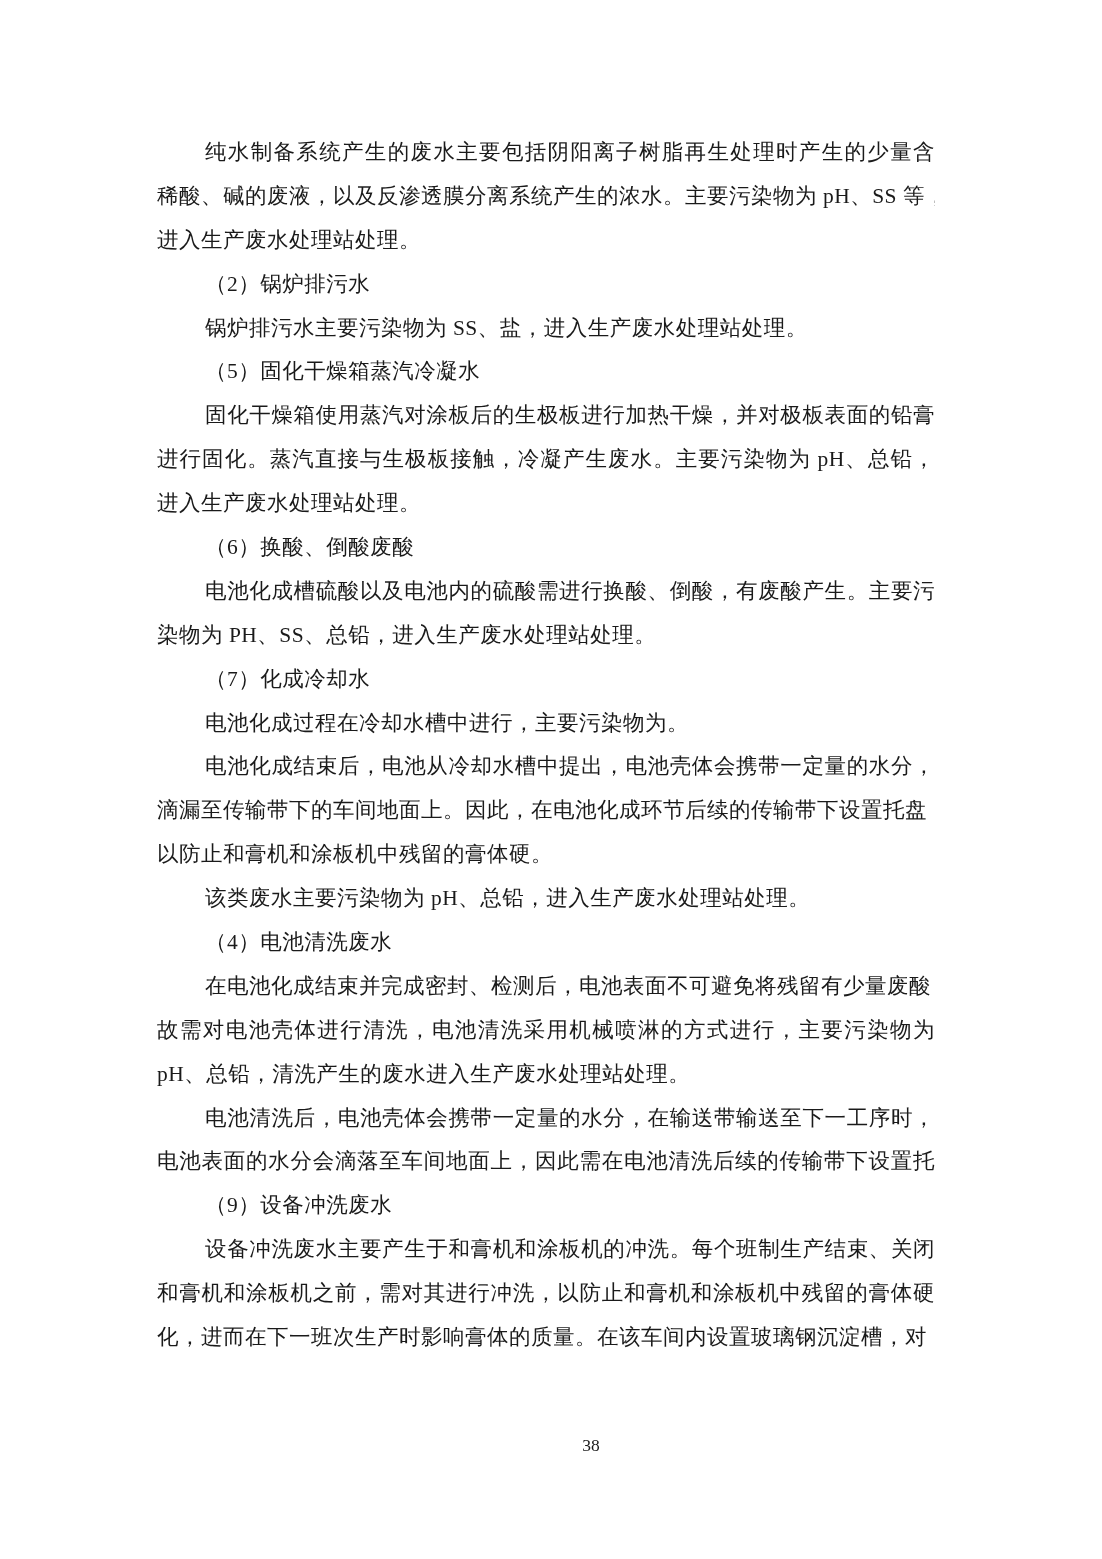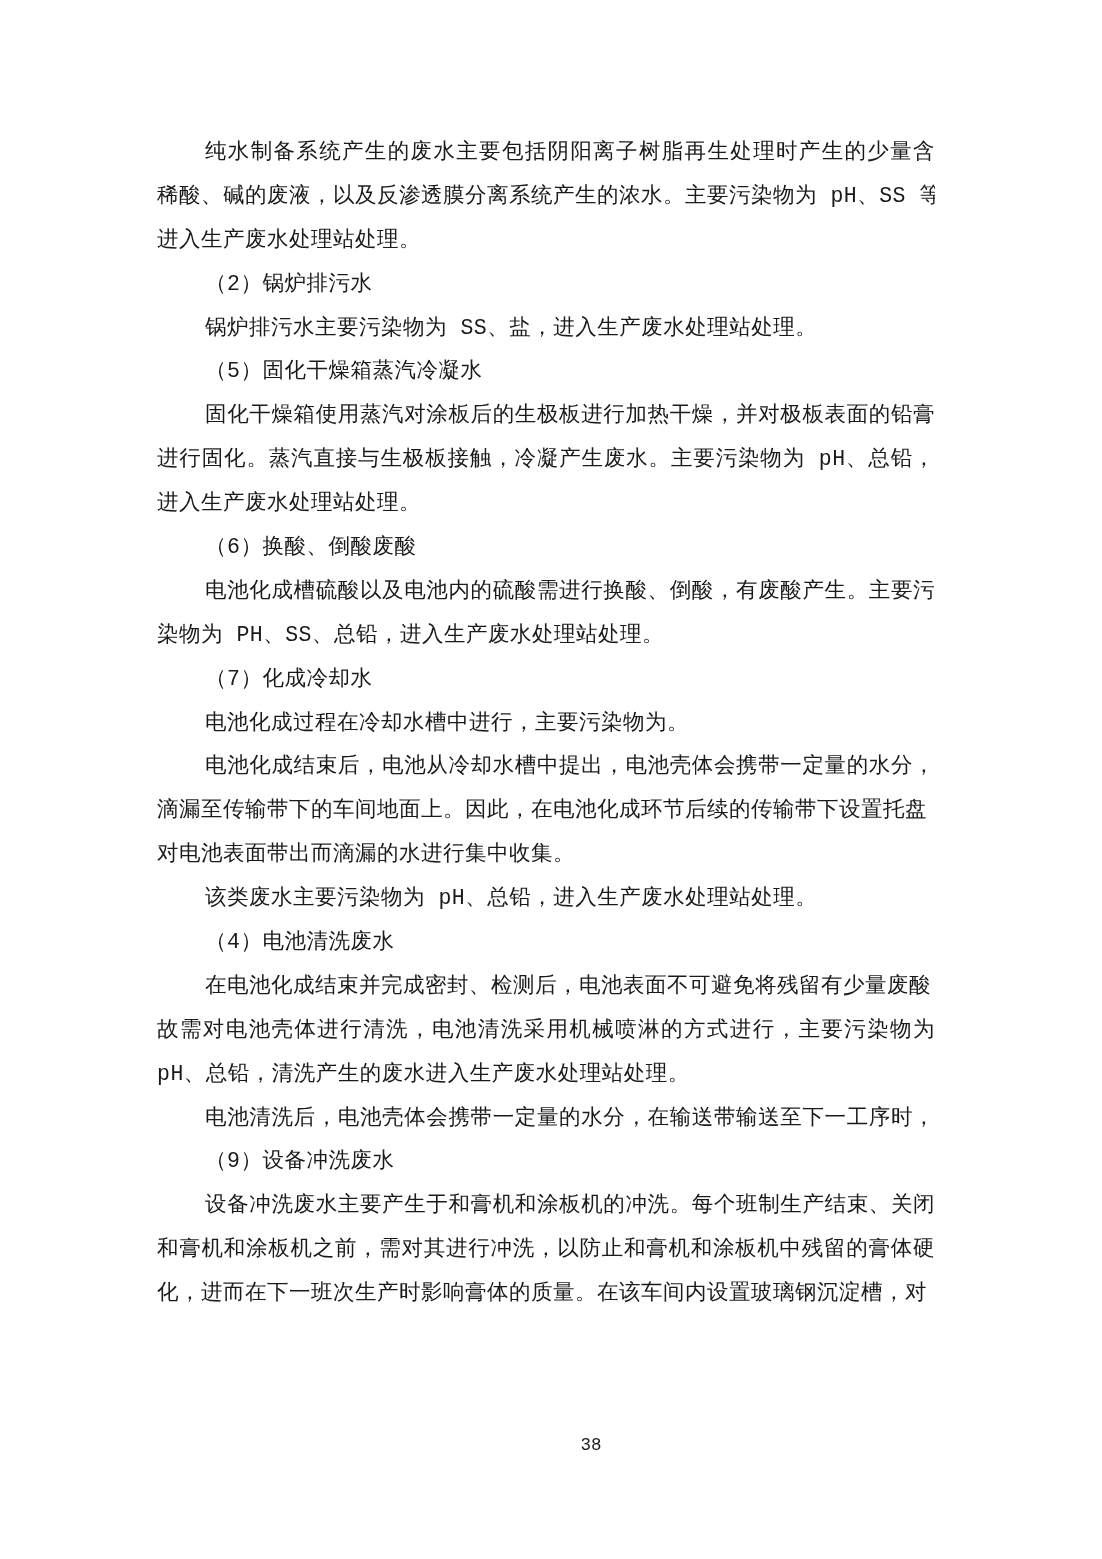--- a/index.html
+++ b/index.html
@@ -6,21 +6,21 @@
     margin: 0;
     padding: 0;
     background: #ffffff;
   }
   .page {
     position: relative;
     width: 1102px;
     height: 1559px;
     background: #ffffff;
     overflow: hidden;
-    font-family: Liberation Mono, monospace;
+    font-family: Liberation Serif, serif;
     color: #1a1a1a;
   }
   .text-column {
     position: absolute;
     left: 157px;
     top: 131px;
     width: 778px;
     font-size: 21.5px;
     overflow: hidden;
   }
@@ -69,27 +69,28 @@
       <div class="line body first fill">固化干燥箱使用蒸汽对涂板后的生极板进行加热干燥，并对极板表面的铅膏</div>
       <div class="line body fill">进行固化。蒸汽直接与生极板接触，冷凝产生废水。主要污染物为 pH、总铅，</div>
       <div class="line body">进入生产废水处理站处理。</div>
       <div class="line heading">（6）换酸、倒酸废酸</div>
       <div class="line body first fill">电池化成槽硫酸以及电池内的硫酸需进行换酸、倒酸，有废酸产生。主要污</div>
       <div class="line body">染物为 PH、SS、总铅，进入生产废水处理站处理。</div>
       <div class="line heading">（7）化成冷却水</div>
       <div class="line body first">电池化成过程在冷却水槽中进行，主要污染物为。</div>
       <div class="line body first fill">电池化成结束后，电池从冷却水槽中提出，电池壳体会携带一定量的水分，</div>
       <div class="line body fill">滴漏至传输带下的车间地面上。因此，在电池化成环节后续的传输带下设置托盘，</div>
-      <div class="line body">对电池表面带出而滴漏的水进行集中收集。</div>
+      <div class="line body">以防止和膏机和涂板机中残留的膏体硬。</div>
       <div class="line body first">该类废水主要污染物为 pH、总铅，进入生产废水处理站处理。</div>
       <div class="line heading">（4）电池清洗废水</div>
       <div class="line body first fill">在电池化成结束并完成密封、检测后，电池表面不可避免将残留有少量废酸，</div>
       <div class="line body fill">故需对电池壳体进行清洗，电池清洗采用机械喷淋的方式进行，主要污染物为</div>
       <div class="line body">pH、总铅，清洗产生的废水进入生产废水处理站处理。</div>
       <div class="line body first fill">电池清洗后，电池壳体会携带一定量的水分，在输送带输送至下一工序时，</div>
+      <div class="line body fill">电池表面的水分会滴落至车间地面上，因此需在电池清洗后续的传输带下设置托</div>
       <div class="line heading">（9）设备冲洗废水</div>
       <div class="line body first fill">设备冲洗废水主要产生于和膏机和涂板机的冲洗。每个班制生产结束、关闭</div>
       <div class="line body fill">和膏机和涂板机之前，需对其进行冲洗，以防止和膏机和涂板机中残留的膏体硬</div>
       <div class="line body">化，进而在下一班次生产时影响膏体的质量。在该车间内设置玻璃钢沉淀槽，对</div>
     </div>
   <div class="page-footer">
     <span>38</span>
   </div>
 </div>
 

